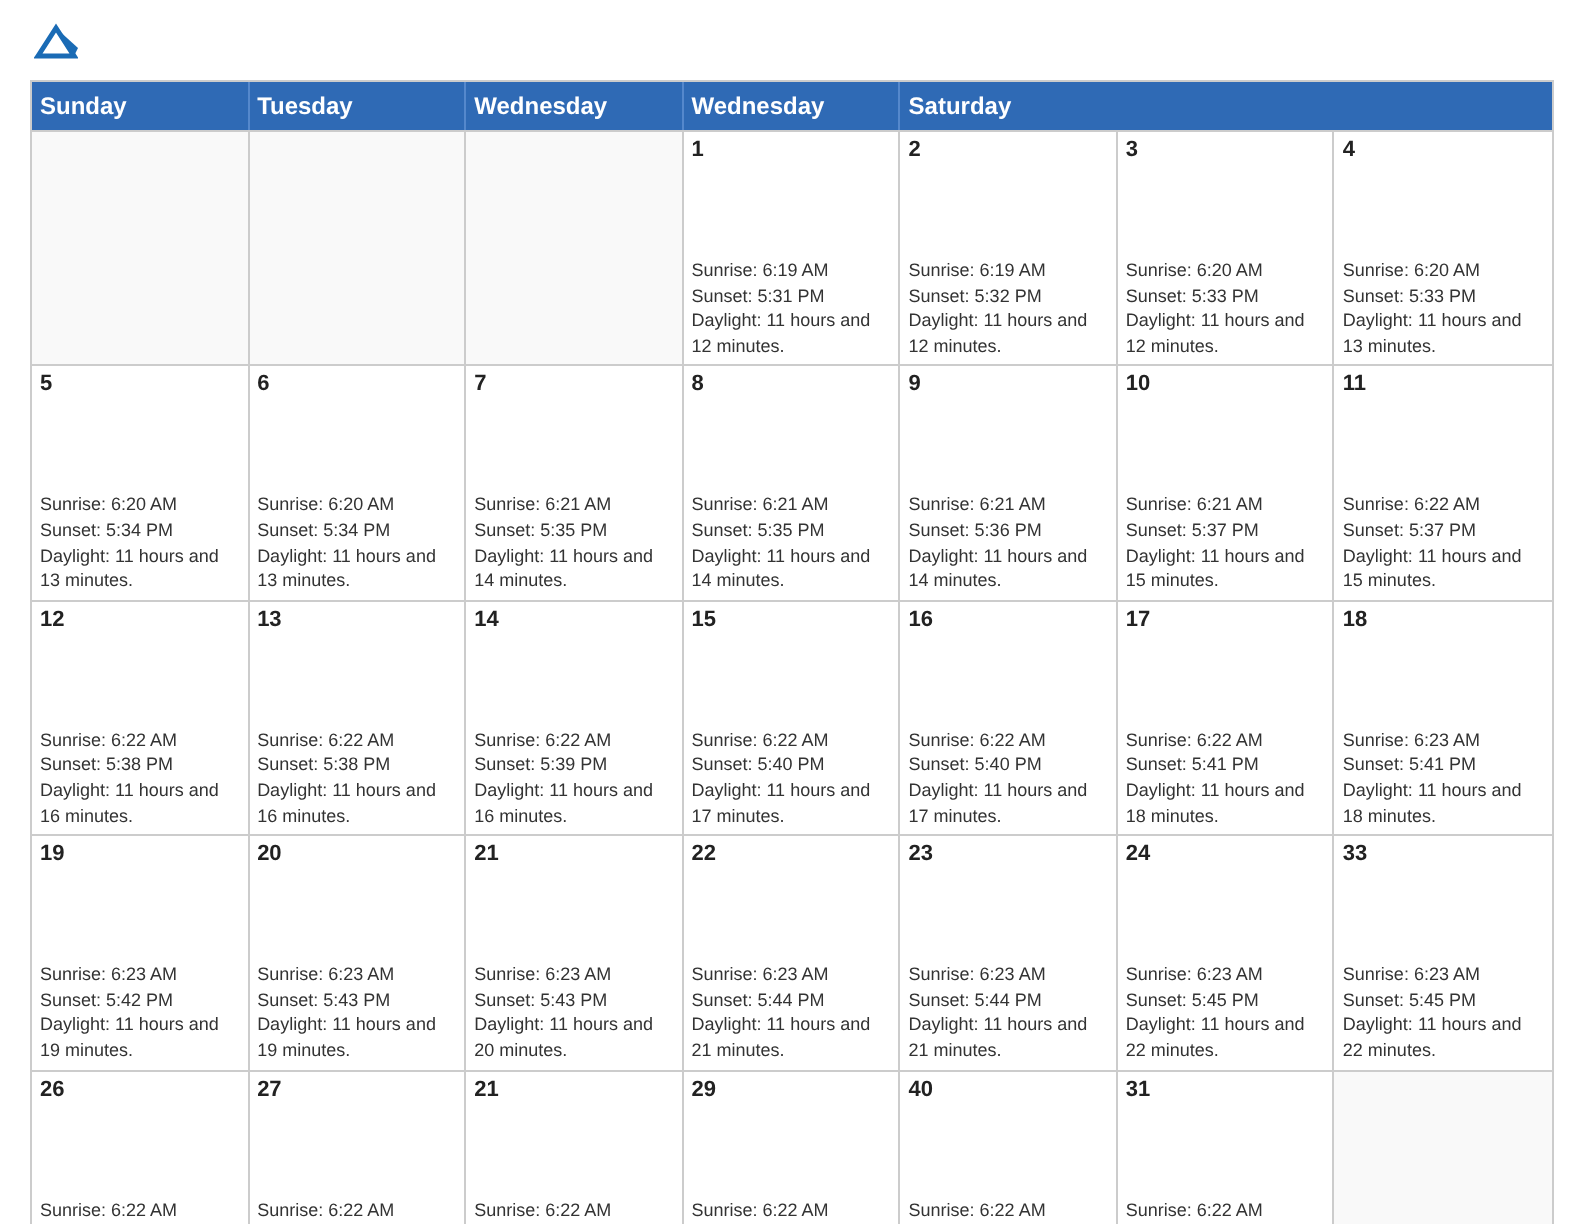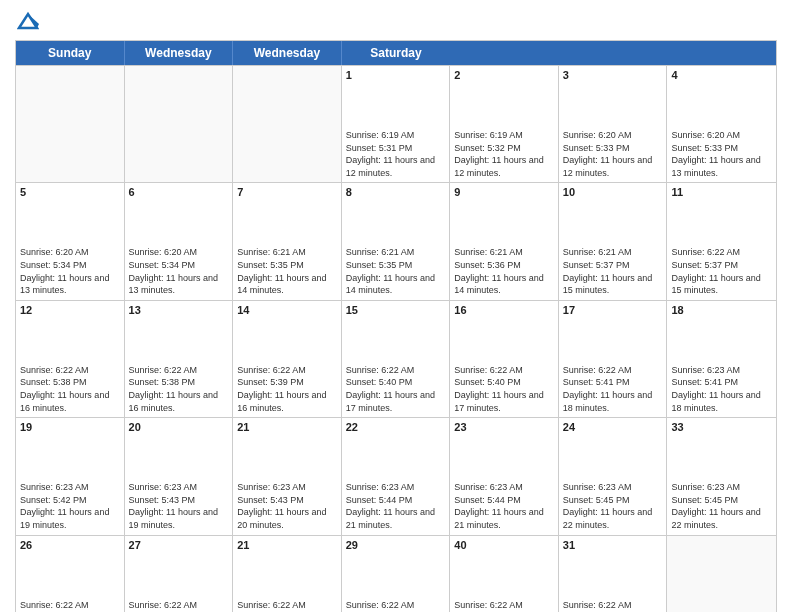--- a/index.html
+++ b/index.html
@@ -64,21 +64,21 @@
     .cal-header-row {
       display: grid;
       grid-template-columns: repeat(7, 1fr);
       background: #2f6ab5;
     }
     .cal-header-cell {
       color: #fff;
       font-size: 12px;
       font-weight: bold;
       padding: 5px 4px;
-      text-align: center;
+      text-align: left;
       border-right: 1px solid #5588cc;
     }
     .cal-header-cell:last-child { border-right: none; }
     .cal-body {
       flex: 1;
       display: flex;
       flex-direction: column;
     }
     .cal-row {
       display: grid;
@@ -128,20 +128,21 @@
     </div>
     <div class="title-block">
       <div class="title-month"></div>
       <div class="title-location"></div>
     </div>
   </div>
 
   <div class="calendar">
     <div class="cal-header-row">
     <div class="cal-header-cell">Sunday</div>
+        <div class="cal-header-cell">Tuesday</div>
         <div class="cal-header-cell">Wednesday</div>
         <div class="cal-header-cell">Wednesday</div>
         <div class="cal-header-cell">Saturday</div>
       </div>
     <div class="cal-body">
     <div class="cal-row">
           <div class="cal-cell empty"></div>
           <div class="cal-cell empty"></div>
           <div class="cal-cell empty"></div>
           <div class="cal-cell">

